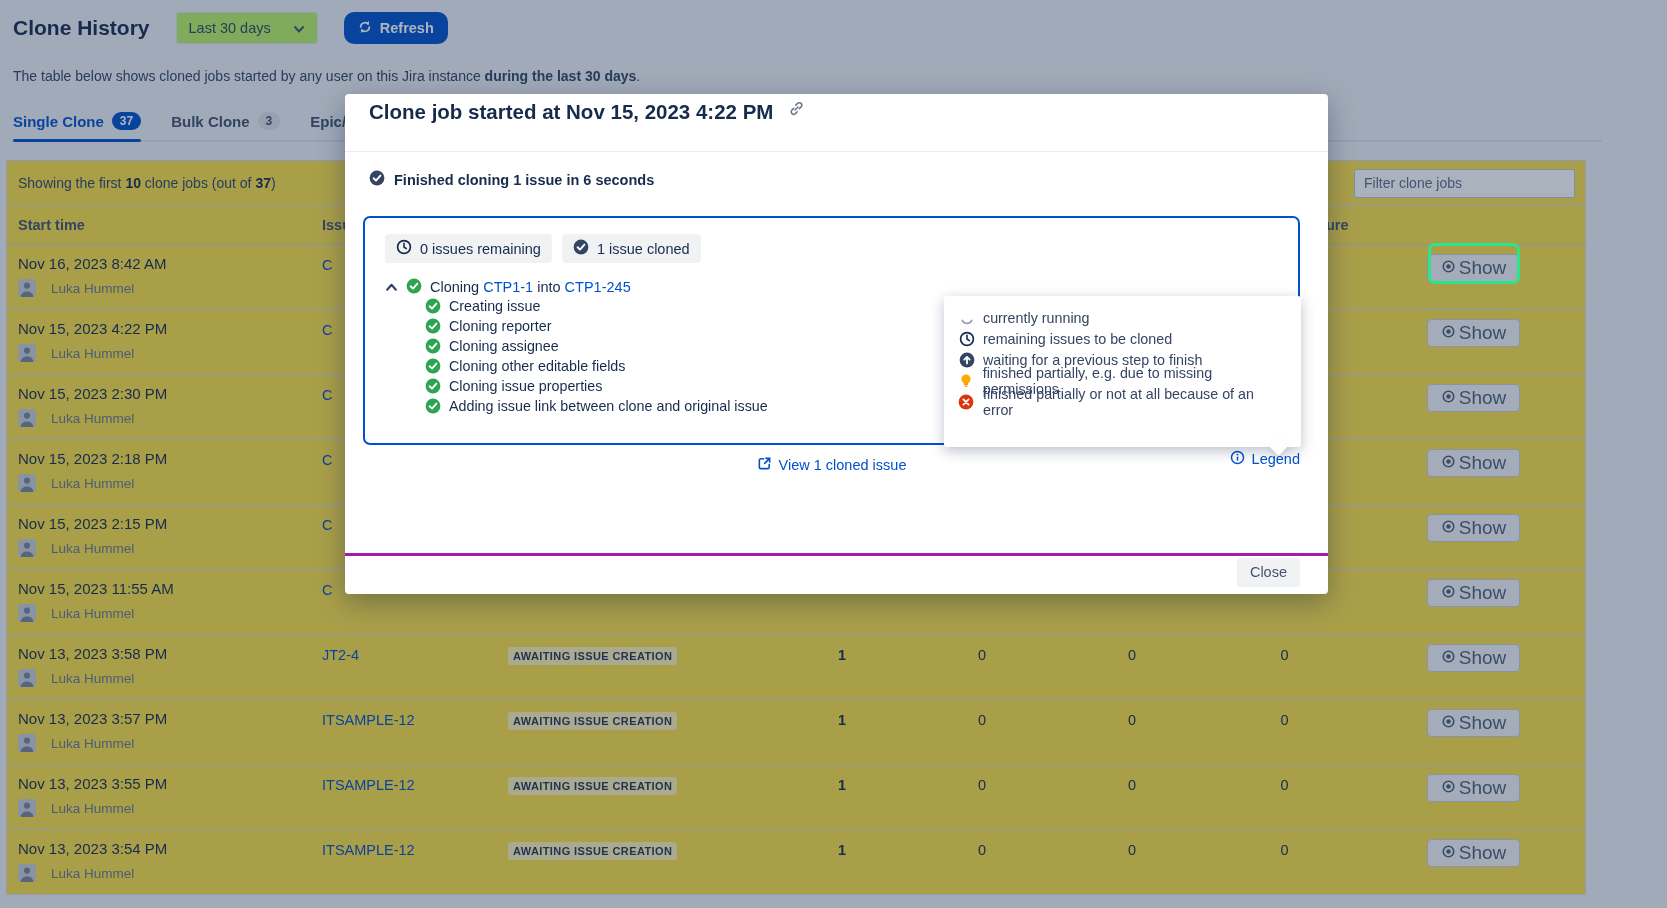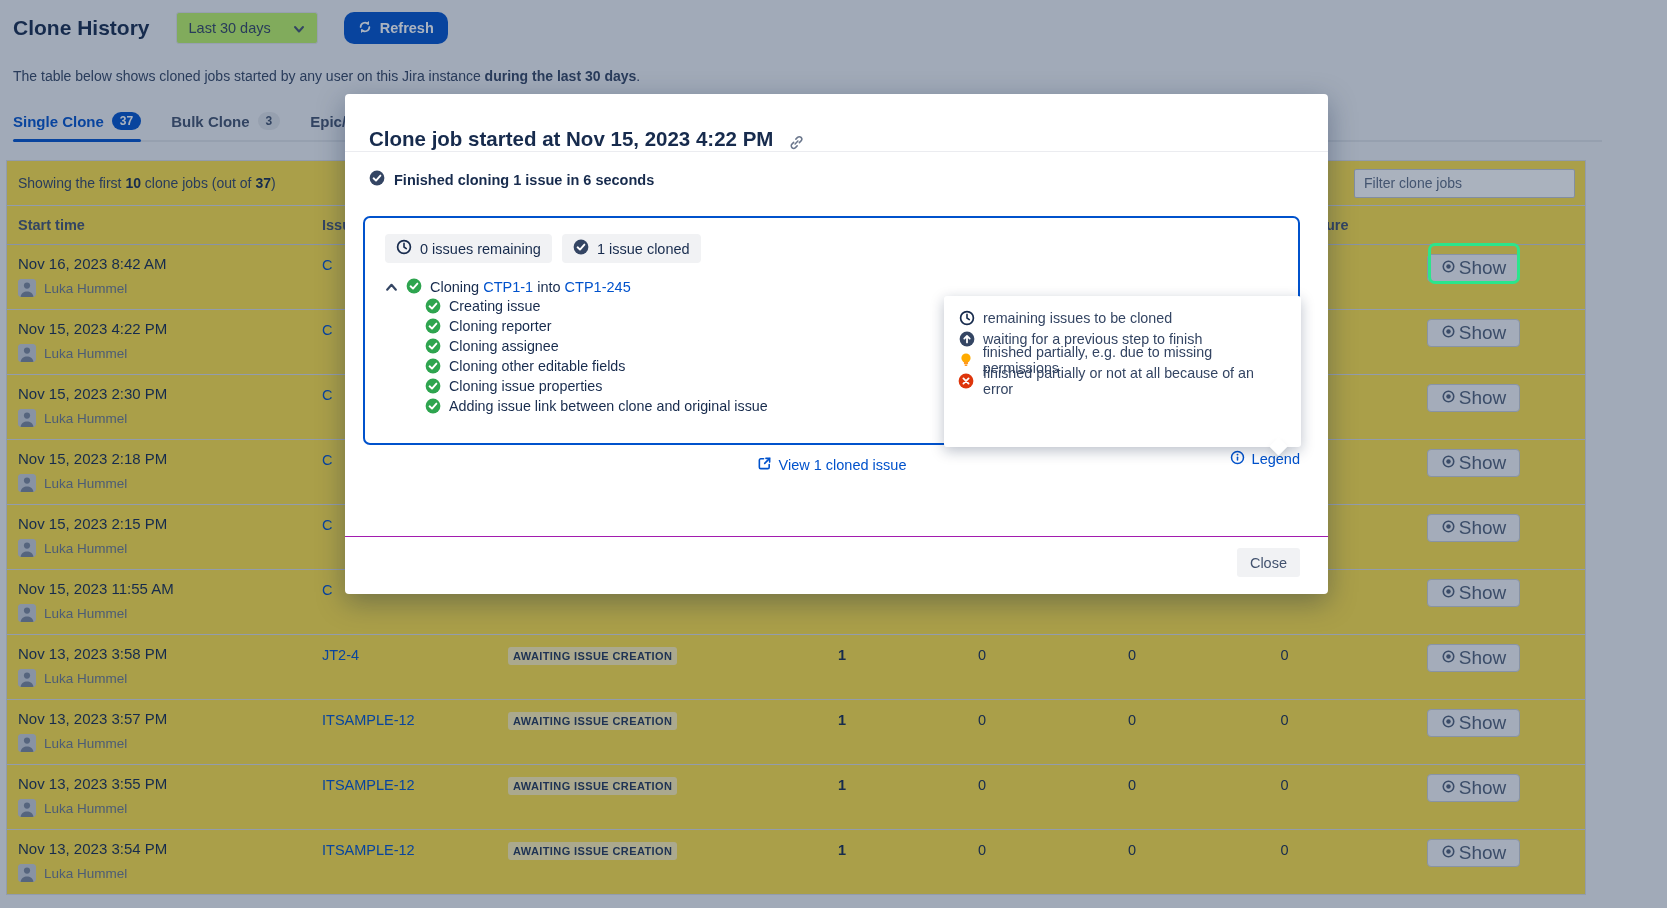--- a/index.html
+++ b/index.html
@@ -37,21 +37,21 @@
   .filter-input::placeholder { color:#5E6C84; }
   .grid { display:grid; grid-template-columns:310px 168px 292px 130px 150px 150px 155px 1fr; align-items:start; }
   .thead { height:39px; border-bottom:1px solid #C9CED8; font-size:14.5px; font-weight:600; color:#44546F; }
   .thead > div { padding-top:11px; }
   .th-start { padding-left:11px; }
   .th-issue { padding-left:5px; }
   .th-failure { padding-left:94px; }
   .trow { height:65px; border-bottom:1px solid #D8DCE3; font-size:14.5px; }
   .c-start { padding:10px 0 0 11px; }
   .date-txt { font-size:15px; color:#172B4D; }
-  .userline { display:flex; align-items:center; gap:8px; margin-top:7px; }
+  .userline { display:flex; align-items:center; gap:15px; margin-top:7px; }
   .avatar { width:18px; height:18px; border-radius:4px; background:#C6CBD4; display:flex; align-items:center; justify-content:center; overflow:hidden; }
   .username { font-size:13.5px; color:#6B778C; }
   .c-issue { padding:12px 0 0 5px; }
   .issue-link { color:#0052CC; text-decoration:none; font-size:14.5px; cursor:pointer; }
   .c-status { padding:12px 0 0 23px; }
   .lozenge { display:inline-block; background:#FFF0B3; color:#253858; font-size:11px; font-weight:700;
     letter-spacing:.4px; border-radius:3px; padding:3px 5px; text-transform:uppercase; }
   .c-num { text-align:center; padding-top:12px; color:#172B4D; }
   .c-num.bold { font-weight:700; }
   .c-show { display:flex; justify-content:center; padding-top:9px; }
@@ -61,40 +61,40 @@
   
   .blanket { position:absolute; inset:0; background:rgba(23,43,77,0.36); z-index:40; }
 
   
   .target-highlight { position:absolute; left:1428px; top:243px; width:92px; height:41px;
     border:3px solid #2BE58C; border-radius:7px; z-index:45; pointer-events:none; }
 
   
   .modal { position:absolute; left:345px; top:94px; width:983px; height:500px; background:#fff; border-radius:4px;
     box-shadow:0 8px 28px rgba(9,30,66,.35); z-index:50; }
-  .modal-header { height:58px; display:flex; align-items:flex-end; gap:15px; padding:6px 24px 0 24px;
+  .modal-header { height:58px; display:flex; align-items:flex-start; gap:15px; padding:6px 24px 0 24px;
     border-bottom:1px solid #EBECF0; }
   .modal-title { font-size:20.5px; font-weight:600; color:#172B4D; }
   .copy-link { cursor:pointer; display:flex; align-items:center; }
   .status-row { position:absolute; left:24px; top:76px; display:flex; align-items:center; gap:9px;
     font-size:14.5px; font-weight:600; color:#172B4D; }
   .progress-panel { position:absolute; left:18px; top:122px; width:937px; height:229px;
     border:2px solid #0052CC; border-radius:7px; padding:16px 20px; background:#fff; }
   .chips { display:flex; gap:10px; }
   .chip { display:flex; align-items:center; gap:8px; background:#F1F2F4; border-radius:4px; height:29px;
     padding:0 11px; font-size:14.5px; color:#172B4D; }
   .tree { margin-top:13px; }
   .t-parent { display:flex; align-items:center; gap:8px; height:22px; font-size:14.5px; }
   .collapse-chev { cursor:pointer; display:flex; align-items:center; }
   .t-steps { margin-left:40px; }
   .t-step { display:flex; gap:8px; height:20px; font-size:14.3px; color:#172B4D; }
   .view-link-row { position:absolute; left:18px; top:362px; width:937px; text-align:center; }
   .text-link { color:#0052CC; font-size:14.5px; text-decoration:none; cursor:pointer; display:inline-flex; align-items:center; gap:7px; }
   .legend-link-row { position:absolute; right:28px; top:356px; }
-  .modal-footer { position:absolute; left:0; right:0; bottom:0; height:58px; border-top:1px solid #a21caf;
+  .modal-footer { position:absolute; left:0; right:0; bottom:0; height:41px; border-top:3px solid #a21caf;
     display:flex; align-items:center; justify-content:flex-end; padding:0 28px 6px 0; }
   .close-btn { background:#F1F2F4; border:none; border-radius:3px; height:29px; padding:0 13px;
     font-size:14.5px; color:#42526E; cursor:pointer; font-family:"Liberation Sans", sans-serif; }
 
   
   .legend-popup { position:absolute; left:944px; top:296px; width:357px; height:151px; background:#fff;
     border-radius:3px; box-shadow:0 4px 14px rgba(9,30,66,.28); z-index:60; padding:11px 14px; }
   .legend-item { display:flex; align-items:center; gap:8px; height:21px; font-size:14.3px; color:#344563; }
   .legend-caret { position:absolute; left:328px; bottom:-6px; width:13px; height:13px; background:#fff;
     transform:rotate(45deg); box-shadow:3px 3px 6px rgba(9,30,66,.12); }
@@ -627,20 +627,28 @@
     </a>
   </div>
 
   <div class="modal-footer">
     <button class="close-btn">Close</button>
   </div>
 </div>
 
 <div class="legend-popup">
   <div id="legend-host">
+  <div class="legend-item">
+    <span class="licon">
+          <svg width="16" height="16" viewBox="0 0 16 16">
+            <path d="M3.4 10.6a5.2 5.2 0 0 0 9.2 0" fill="none" stroke="#99A3B3" stroke-width="1.9" stroke-linecap="round"></path>
+          </svg>
+        </span>
+    <span>currently running</span>
+  </div>
 
   <div class="legend-item">
     <span class="licon">
           <svg width="16" height="16" viewBox="0 0 16 16">
             <circle cx="8" cy="8" r="6.4" fill="none" stroke="#172B4D" stroke-width="1.7"></circle>
             <path d="M8 4.4V8l2.3 1.6" fill="none" stroke="#172B4D" stroke-width="1.6" stroke-linecap="round"></path>
           </svg>
         </span>
     <span>remaining issues to be cloned</span>
   </div>

